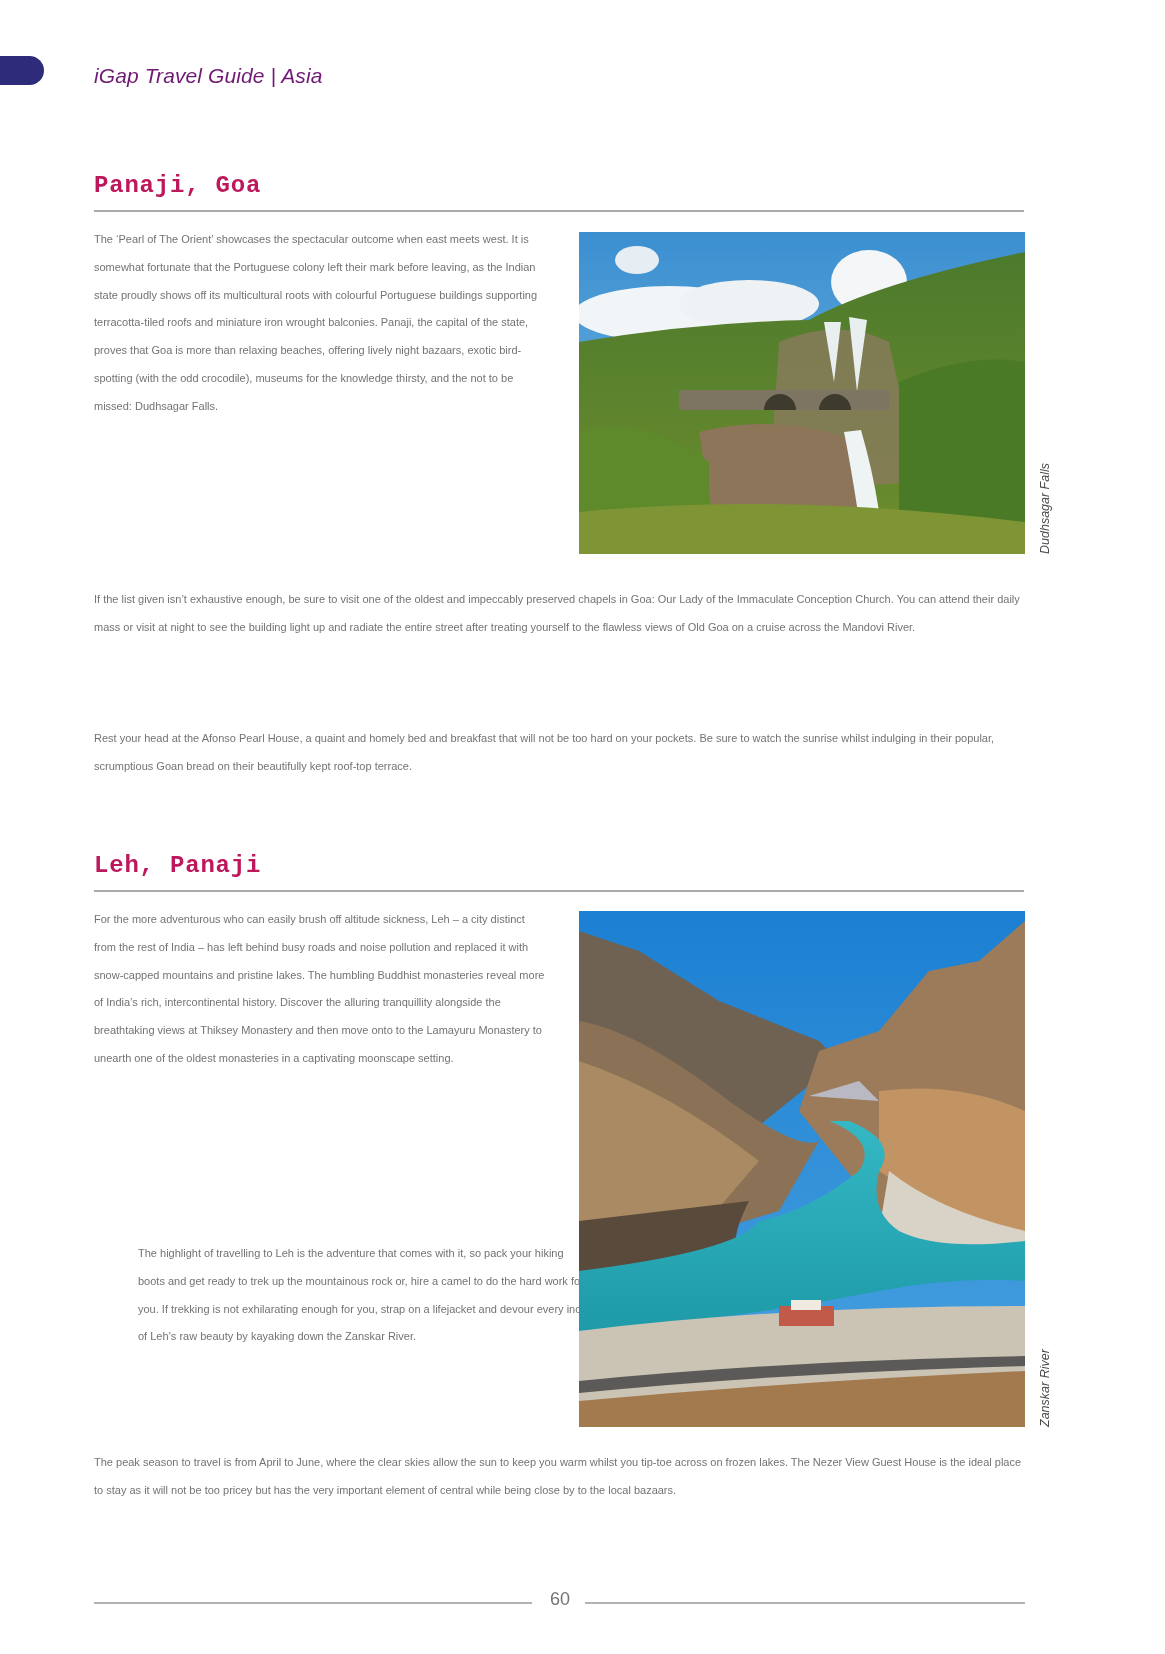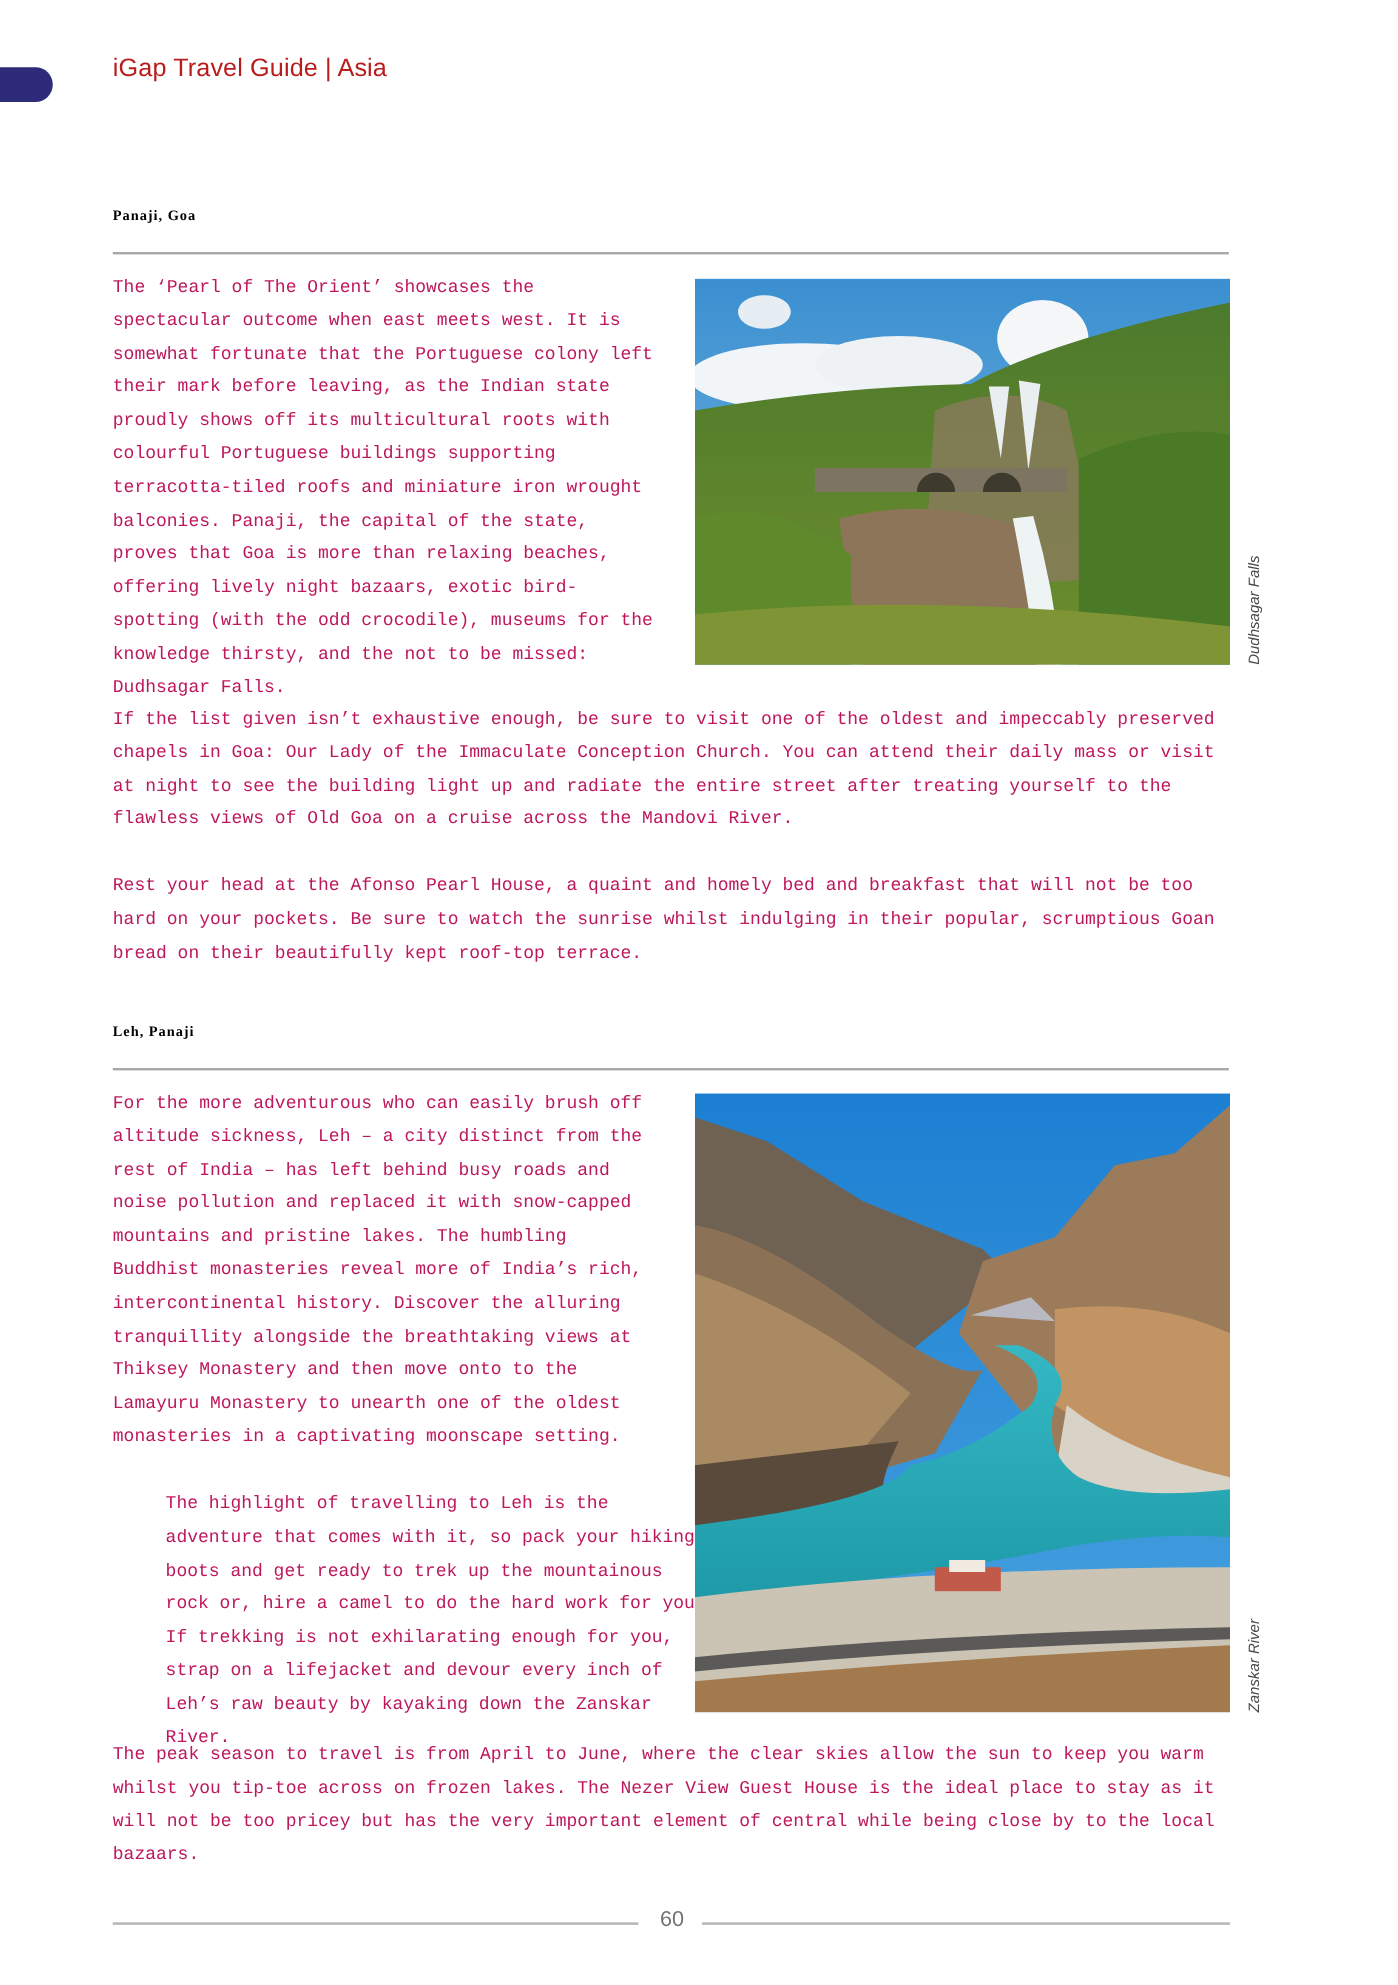--- a/index.html
+++ b/index.html
@@ -1,26 +1,26 @@
 <!DOCTYPE html>
 <html><head>
 <meta charset="utf-8">
 <style>
   html, body { margin: 0; padding: 0; background: #ffffff; }
   body { width: 1165px; height: 1654px; position: relative; overflow: hidden;
          font-family: "DejaVu Sans", sans-serif; color: #3a3a3a; }
   .tab-marker { position: absolute; left: 0; top: 56px; width: 44px; height: 29px;
                 background: #2e2c7a; border-radius: 0 15px 15px 0; }
-  .running-head { position: absolute; left: 94px; top: 45px; font-size: 21px;
-                  color: #b91c1c; font-family: "Liberation Sans", sans-serif; letter-spacing: 0.1px; }
-  .section-title { position: absolute; left: 94px; font-size: 12px; font-weight: bold;
-                   color: #000000; font-family: Liberation Serif, serif; letter-spacing: 0.8px; }
+  .running-head { position: absolute; left: 94px; top: 64px; font-size: 21px;
+                  color: #701a75; font-family: "Liberation Sans", sans-serif; letter-spacing: 0.1px; font-style: italic; }
+  .section-title { position: absolute; left: 94px; font-size: 24px; font-weight: bold;
+                   color: #be185d; font-family: Liberation Mono, monospace; letter-spacing: 0.8px; }
   .rule { position: absolute; left: 94px; width: 930px; height: 2px; background: #a9a9a9; }
-  .para { position: absolute; left: 94px; font-family: Liberation Mono, monospace;
-          font-size: 15px; line-height: 27.8px; color: #be185d; margin: 0; }
+  .para { position: absolute; left: 94px; font-family: Liberation Sans, sans-serif;
+          font-size: 11px; line-height: 27.8px; color: #737373; margin: 0; }
   .para.narrow { width: 455px; }
   .para.wide { width: 935px; }
   .photo { position: absolute; left: 579px; width: 446px; overflow: hidden; }
   .caption { position: absolute; font-family: "Liberation Sans", sans-serif; font-style: italic;
              font-size: 12.5px; color: #4a4a4a; transform: rotate(-90deg); transform-origin: left top;
              white-space: nowrap; }
   .footer-line { position: absolute; top: 1602px; height: 2px; background: #b3b3b3; }
   .page-number { position: absolute; top: 1589px; left: 548px; width: 24px; text-align: center;
                  font-family: "Liberation Sans", sans-serif; font-size: 18px; color: #737373; }
 </style>

